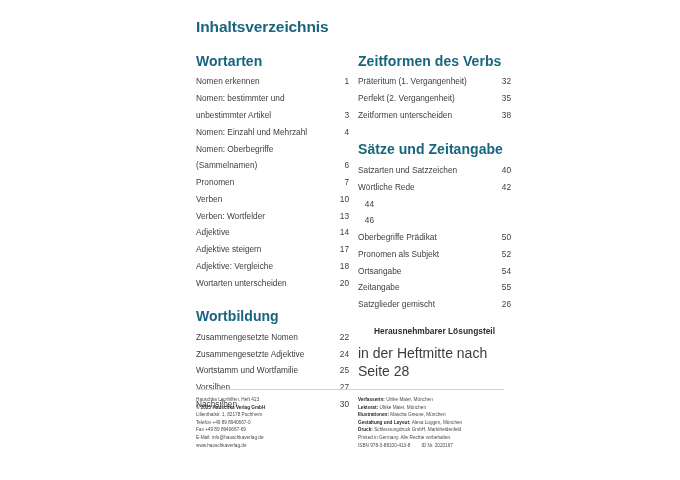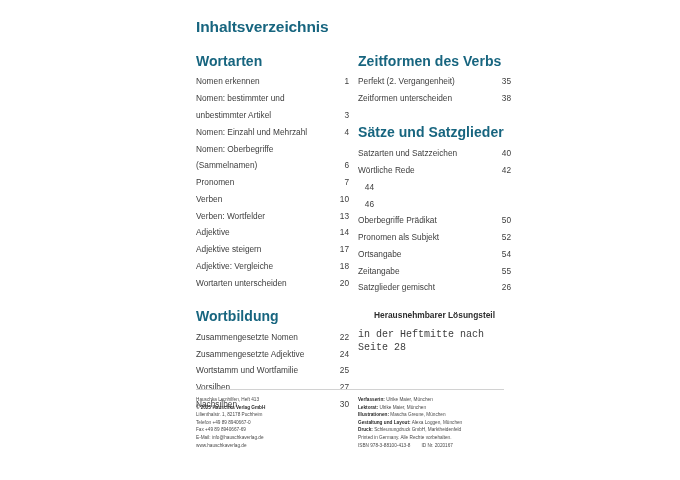--- a/index.html
+++ b/index.html
@@ -80,24 +80,23 @@
   }
   .callout-title {
     font-size: 8.4px;
     font-weight: bold;
     color: #2e2e2e;
     margin-bottom: 7px;
     line-height: 1.3;
     padding-left: 16px;
   }
   .callout-sub {
-    font-size: 10px;
+    font-size: 14px;
     color: #3d3d3d;
     line-height: 1.3;
-    font-family: Liberation Mono, monospace;
   }
   .divider {
     position: absolute;
     left: 196px;
     top: 389px;
     width: 308px;
     height: 1px;
     background: #d2d2d2;
   }
   .footer {
@@ -229,31 +228,35 @@
         </div>
 
       </div>
 
       <div class="col">
 
         <div class="section">
           <div class="section-heading">Zeitformen des Verbs</div>
 
           <div class="entry">
+            <span class="label">Präteritum (1. Vergangenheit)</span>
+            <span class="pagenum">32</span>
+          </div>
+          <div class="entry">
             <span class="label">Perfekt (2. Vergangenheit)</span>
             <span class="pagenum">35</span>
           </div>
           <div class="entry">
             <span class="label">Zeitformen unterscheiden</span>
             <span class="pagenum">38</span>
           </div>
         </div>
 
         <div class="section" style="margin-top:20px">
-          <div class="section-heading">Sätze und Satzglieder</div>
+          <div class="section-heading">Sätze und Zeitangabe</div>
 
           <div class="entry">
             <span class="label">Satzarten und Satzzeichen</span>
             <span class="pagenum">40</span>
           </div>
           <div class="entry">
             <span class="label">Wörtliche Rede</span>
             <span class="pagenum">42</span>
           </div>
           <div class="entry">

